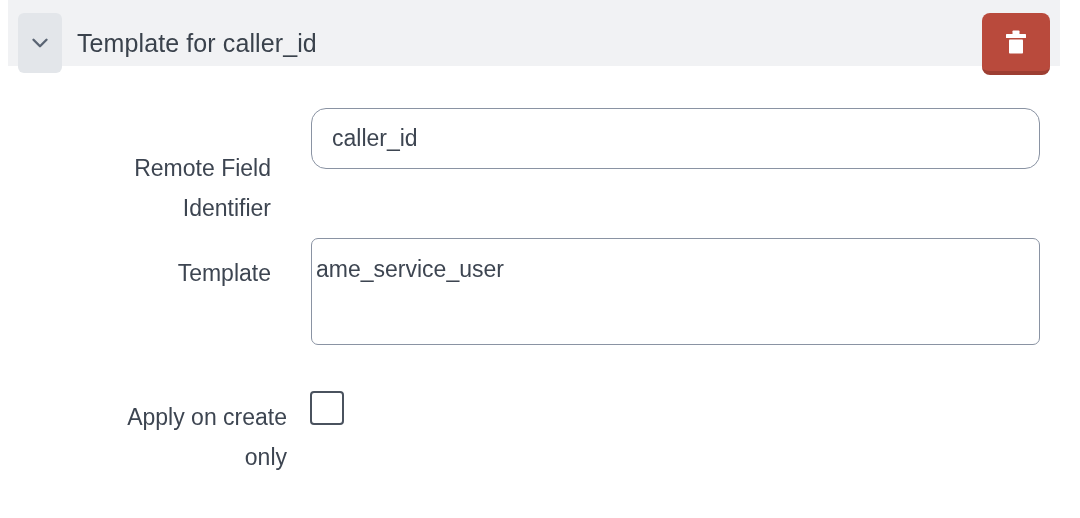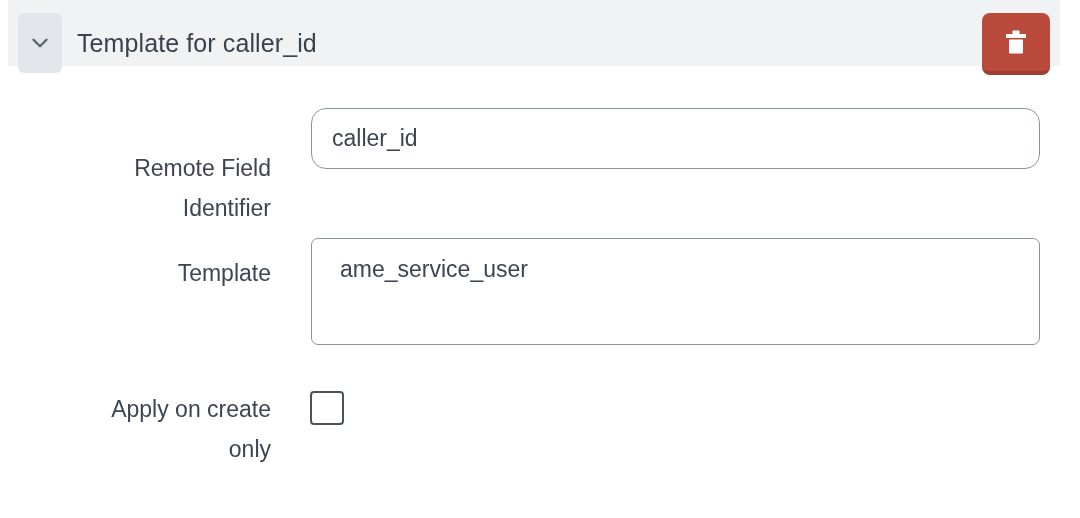--- a/index.html
+++ b/index.html
@@ -107,22 +107,23 @@
     width: 271px;
     margin-top: 16px;
   }
   .label-template {
     left: 0px;
     top: 253px;
     width: 271px;
   }
   .label-applyonly {
     left: 0px;
-    top: 389px;
+    top: 397px;
     width: 271px;
+    padding-left: 16px;
   }
 
   .text-input {
     position: absolute;
     left: 311px;
     top: 108px;
     width: 729px;
     height: 61px;
     box-sizing: border-box;
     border: 1.5px solid #8a93a3;
@@ -141,21 +142,21 @@
     top: 238px;
     width: 729px;
     height: 107px;
     box-sizing: border-box;
     border: 1.5px solid #8a93a3;
     border-radius: 7px;
     background: #ffffff;
     font-family: "Liberation Sans", sans-serif;
     font-size: 23px;
     color: #3d4551;
-    padding: 15px 28px;
+    padding: 15px 4px;
     resize: none;
     outline: none;
     line-height: 30px;
   }
 
   .checkbox-input {
     position: absolute;
     left: 310px;
     top: 391px;
     width: 34px;

